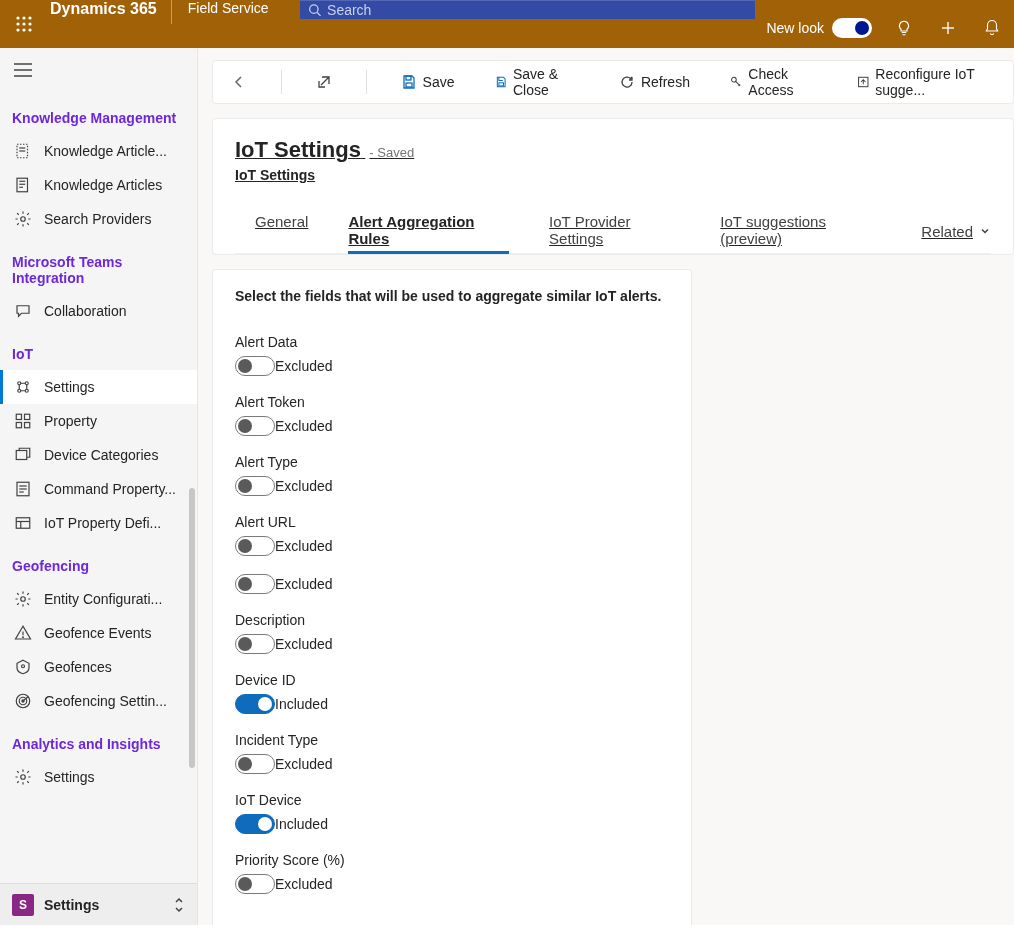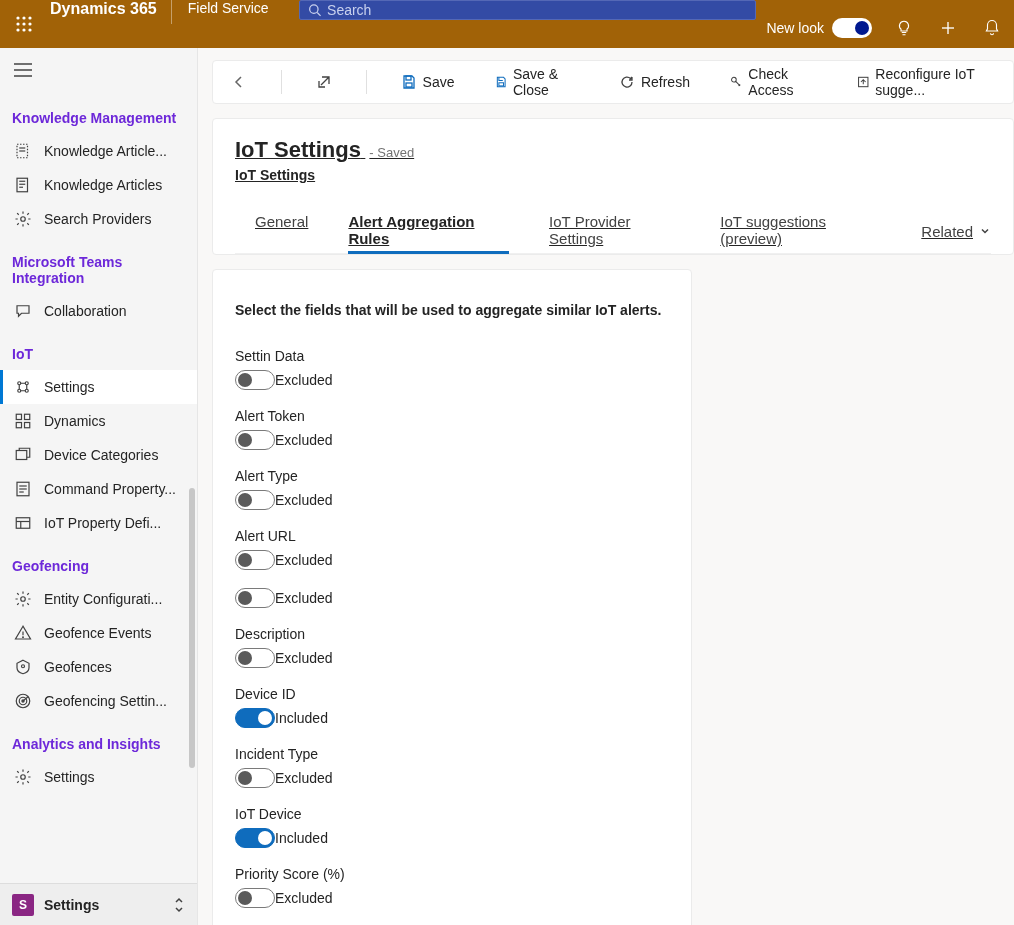--- a/index.html
+++ b/index.html
@@ -46,21 +46,21 @@
   .form-card { background: #fff; border: 1px solid #ebebeb; border-radius: 4px; margin-top: 14px; padding: 18px 22px 0 22px; text-decoration: underline; }
   .form-title { font-size: 22px; font-weight: 600; display: inline; }
   .form-status { font-size: 13px; color: #737373; margin-left: 4px; }
   .form-subtitle { font-size: 14px; font-weight: 600; color: #242424; margin-top: 4px; }
   .tabs { display: flex; gap: 20px; margin-top: 20px; border-bottom: 1px solid #f0f0f0; }
   .tab { padding: 10px 0 4px 0; font-size: 15px; color: #424242; cursor: pointer; margin-left: 20px; }
   .tab.active { color: #242424; font-weight: 600; border-bottom: 3px solid #0f6cbd; margin-bottom: -1px; }
   .tab.related { display: flex; align-items: center; gap: 6px; }
 
   .panel { background: #fff; border: 1px solid #ebebeb; border-radius: 4px; margin-top: 14px; width: 480px; padding: 18px 22px; }
-  .panel-heading { font-size: 14px; font-weight: 600; color: #242424; margin-bottom: 30px; margin-top: 14px; }
+  .panel-heading { font-size: 14px; font-weight: 600; color: #242424; margin-bottom: 30px; }
   .field { margin-bottom: 18px; }
   .field-label { font-size: 14px; color: #242424; margin-bottom: 6px; }
   .field-row { display: flex; align-items: center; }
   .switch { width: 40px; height: 20px; border-radius: 10px; border: 1px solid #7a7a7a; position: relative; cursor: pointer; background: #fff; }
   .switch .knob { position: absolute; top: 2px; left: 2px; width: 14px; height: 14px; border-radius: 50%; background: #5a5a5a; }
   .switch.on { background: #0f6cbd; border-color: #0f6cbd; }
   .switch.on .knob { left: auto; right: 2px; background: #fff; }
   .switch-label { font-size: 14px; color: #242424; }
 
   svg { display: block; }
@@ -174,21 +174,21 @@
           </svg>
           <span class="lbl">Settings</span>
         </div>
         <div class="side-item">
           <svg class="side-icon" width="18" height="18" viewBox="0 0 24 24" fill="none" stroke="#424242" stroke-width="1.6">
             <rect x="3" y="3" width="7" height="7"></rect>
             <rect x="14" y="3" width="7" height="7"></rect>
             <rect x="3" y="14" width="7" height="7"></rect>
             <rect x="14" y="14" width="7" height="7"></rect>
           </svg>
-          <span class="lbl">Dynamics</span>
+          <span class="lbl">Property</span>
         </div>
         <div class="side-item">
           <svg class="side-icon" width="18" height="18" viewBox="0 0 24 24" fill="none" stroke="#424242" stroke-width="1.6">
             <rect x="3" y="6" width="14" height="12"></rect>
             <path d="M7 6V3h14v12h-4"></path>
           </svg>
           <span class="lbl">Device Categories</span>
         </div>
         <div class="side-item">
           <svg class="side-icon" width="18" height="18" viewBox="0 0 24 24" fill="none" stroke="#424242" stroke-width="1.6">
@@ -326,21 +326,21 @@
           <div class="tab related">Related <svg width="12" height="12" viewBox="0 0 12 12" fill="none" stroke="#424242" stroke-width="1.5">
               <path d="M3 4.5L6 7.5 9 4.5"></path>
             </svg></div>
         </div>
     </div>
 
     <div class="panel">
       <div class="panel-heading">Select the fields that will be used to aggregate similar IoT alerts.</div>
       <div id="fields-list">
           <div class="field">
-    <div class="field-label">Settin Data</div>
+    <div class="field-label">Alert Data</div>
     <div class="field-row">
       <div class="switch ">
                 <div class="knob"></div>
               </div>
       <span class="switch-label">Excluded</span>
     </div>
           </div>
           <div class="field">
     <div class="field-label">Alert Token</div>
     <div class="field-row">

